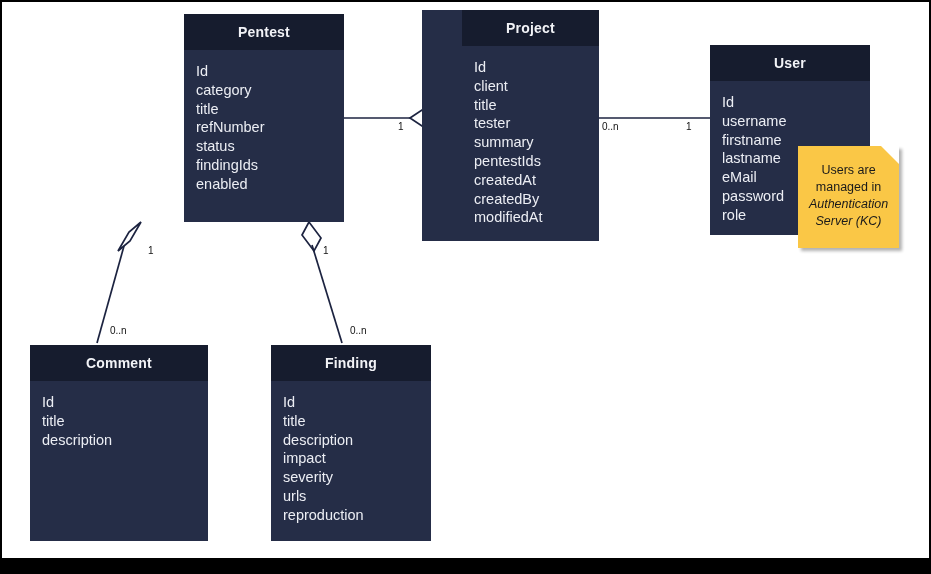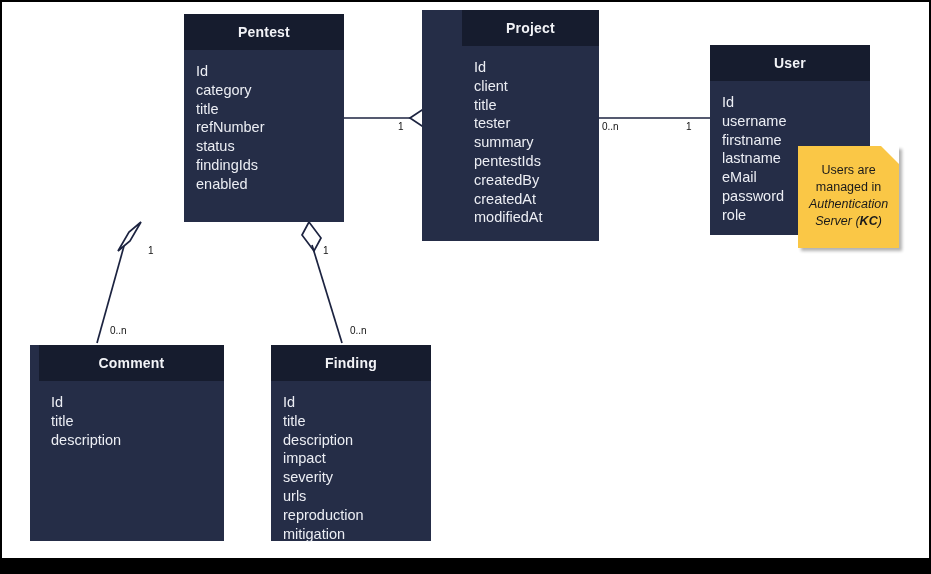--- a/index.html
+++ b/index.html
@@ -84,21 +84,21 @@
   .note-fold {
     position: absolute;
     top: 0;
     right: 0;
     width: 0;
     height: 0;
     border-left: 18px solid transparent;
     border-top: 18px solid #ffffff;
   }
   .note em { font-style: italic; }
-  .note strong { font-weight: bold; font-style: italic; }
+  .note strong { font-weight: normal; font-style: italic; }
 </style>
 </head>
 <body>
 
 <div id="canvas">
 
   <svg id="edges" viewBox="0 0 931 558" xmlns="http://www.w3.org/2000/svg">
 
     <line x1="310" y1="116" x2="408" y2="116" stroke="#1c2340" stroke-width="1.7"></line>
     <polygon points="408,116 420,108 432,116 420,124" fill="#ffffff" stroke="#1c2340" stroke-width="1.7"></polygon>
@@ -139,59 +139,58 @@
 
   <div class="uml-class" style="left:420px; top:8px; width:177px; height:231px;padding-left:40px;">
     <div class="uml-header">Project</div>
     <div class="uml-attrs">
       <div class="uml-attr">Id</div>
       <div class="uml-attr">client</div>
       <div class="uml-attr">title</div>
       <div class="uml-attr">tester</div>
       <div class="uml-attr">summary</div>
       <div class="uml-attr">pentestIds</div>
+      <div class="uml-attr">createdAt</div>
       <div class="uml-attr">createdBy</div>
-      <div class="uml-attr">createdAt</div>
       <div class="uml-attr">modifiedAt</div>
     </div>
   </div>
 
   <div class="uml-class" style="left:708px; top:22px; width:160px; height:190px;margin-top:21px;">
     <div class="uml-header">User</div>
     <div class="uml-attrs">
       <div class="uml-attr">Id</div>
       <div class="uml-attr">username</div>
       <div class="uml-attr">firstname</div>
       <div class="uml-attr">lastname</div>
       <div class="uml-attr">eMail</div>
       <div class="uml-attr">password</div>
       <div class="uml-attr">role</div>
     </div>
   </div>
 
-  <div class="uml-class" style="left:28px; top:343px; width:194px; height:196px;padding-left:9px;">
+  <div class="uml-class" style="left:28px; top:343px; width:178px; height:196px;">
     <div class="uml-header">Comment</div>
     <div class="uml-attrs">
       <div class="uml-attr">Id</div>
       <div class="uml-attr">title</div>
       <div class="uml-attr">description</div>
     </div>
   </div>
 
   <div class="uml-class" style="left:269px; top:343px; width:160px; height:196px;">
     <div class="uml-header">Finding</div>
     <div class="uml-attrs">
       <div class="uml-attr">Id</div>
       <div class="uml-attr">title</div>
       <div class="uml-attr">description</div>
       <div class="uml-attr">impact</div>
       <div class="uml-attr">severity</div>
       <div class="uml-attr">urls</div>
       <div class="uml-attr">reproduction</div>
-      <div class="uml-attr">mitigation</div>
     </div>
   </div>
 
   <div class="note" style="left:796px; top:144px; width:101px; height:102px;">
     <div class="note-fold"></div>
     <div>Users are</div>
     <div>managed in</div>
     <div><em>Authentication</em></div>
     <div><em>Server (</em><strong>KC</strong><em>)</em></div>
   </div>

